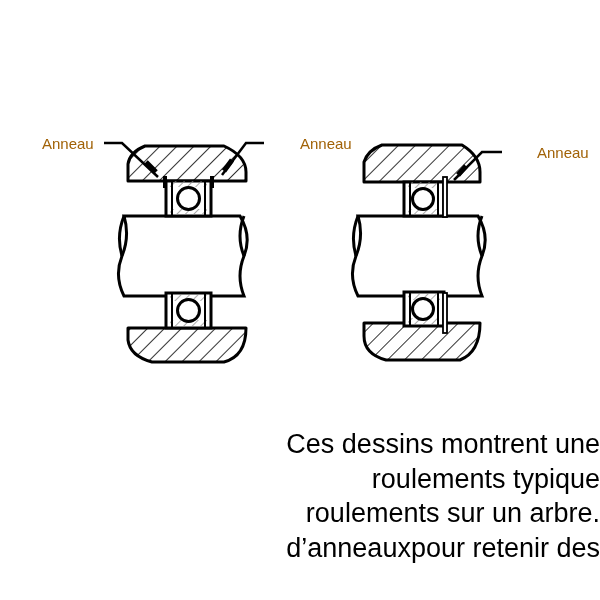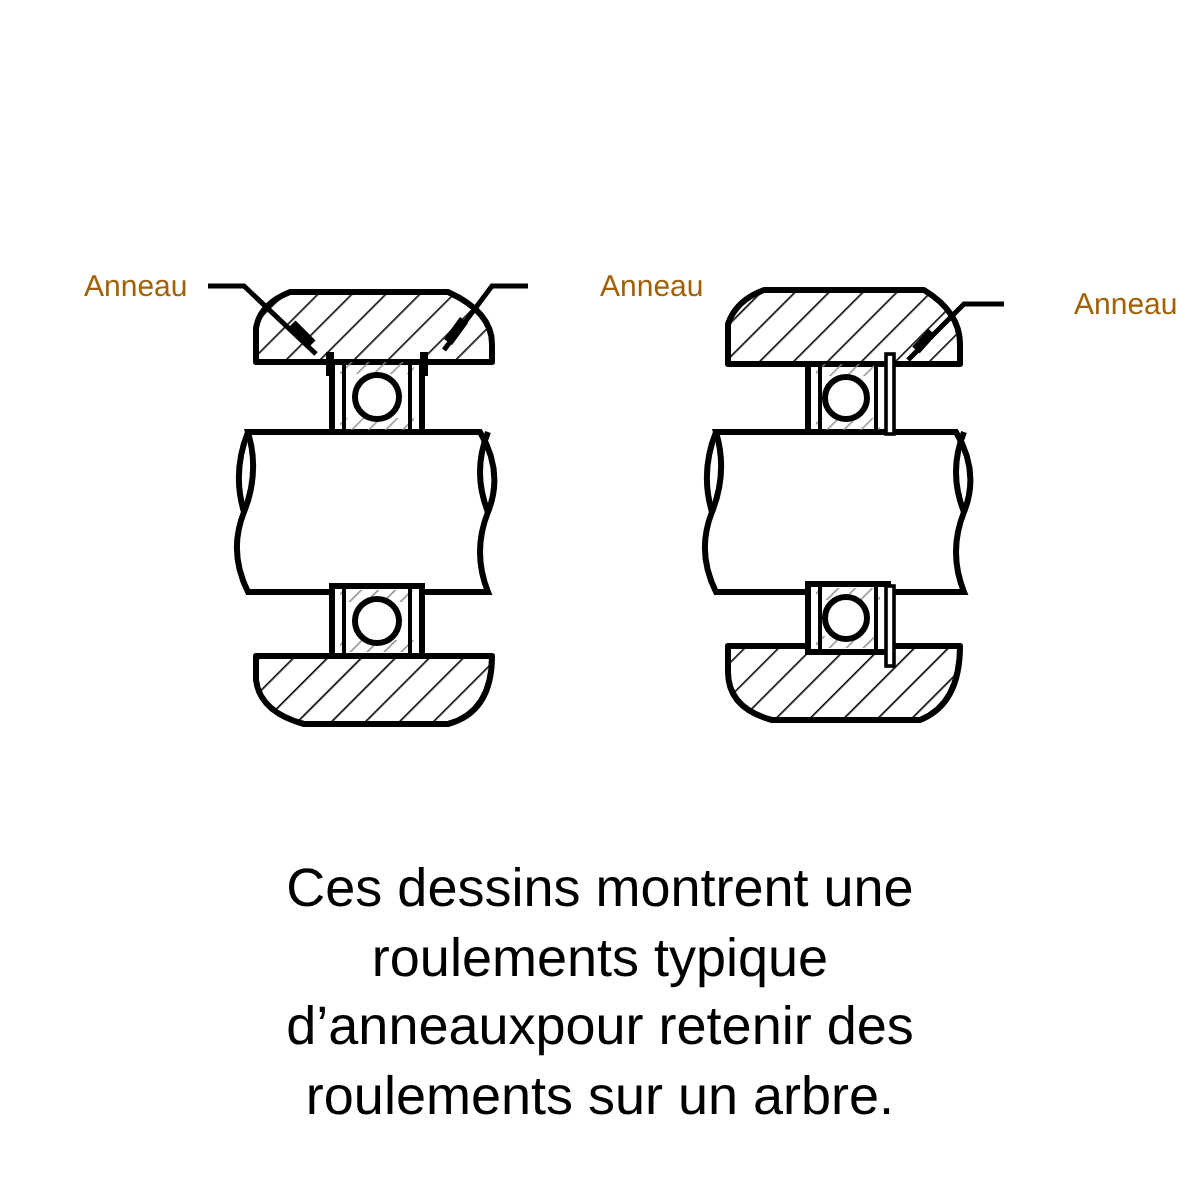--- a/index.html
+++ b/index.html
@@ -2,21 +2,21 @@
 <html><head>
   <meta charset="utf-8">
   <style>
     html, body { margin: 0; padding: 0; background: #ffffff; }
     body { width: 600px; height: 600px; position: relative; overflow: hidden; font-family: "Liberation Sans", sans-serif; color: #000; }
     .diagram { position: absolute; left: 0; top: 0; width: 600px; height: 400px; }
     .label { position: absolute; font-size: 15px; line-height: 24px; color: #a16207; white-space: nowrap; margin-left: 32px; }
     .label-left { left: 10px; top: 132px; }
     .label-mid { left: 268px; top: 132px; }
     .label-right { left: 505px; top: 141px; }
-    .caption { position: absolute; left: 0; top: 427px; width: 600px; text-align: center; font-size: 27px; line-height: 34.5px; color: #000; }
+    .caption { position: absolute; left: 0; top: 427px; width: 600px; text-align: right; font-size: 27px; line-height: 34.5px; color: #000; }
     .caption div { white-space: nowrap; }
   </style>
 </head>
 <body>
 
 <svg class="diagram" viewBox="0 0 600 400" width="600" height="400" xmlns="http://www.w3.org/2000/svg">
   <defs>
     <pattern id="hatch" patternUnits="userSpaceOnUse" width="12" height="12" patternTransform="rotate(45)">
       <line x1="0" y1="0" x2="0" y2="12" stroke="#000" stroke-width="1.6"></line>
     </pattern>
@@ -90,15 +90,15 @@
   </g>
 </svg>
 
 <div class="label label-left">Anneau</div>
 <div class="label label-mid">Anneau</div>
 <div class="label label-right">Anneau</div>
 
 <div class="caption">
   <div>Ces dessins montrent une</div>
   <div>roulements typique</div>
+  <div>roulements sur un arbre.</div>
   <div>d’anneauxpour retenir des</div>
-  <div>roulements sur un arbre.</div>
 </div>
 
 </body></html>

